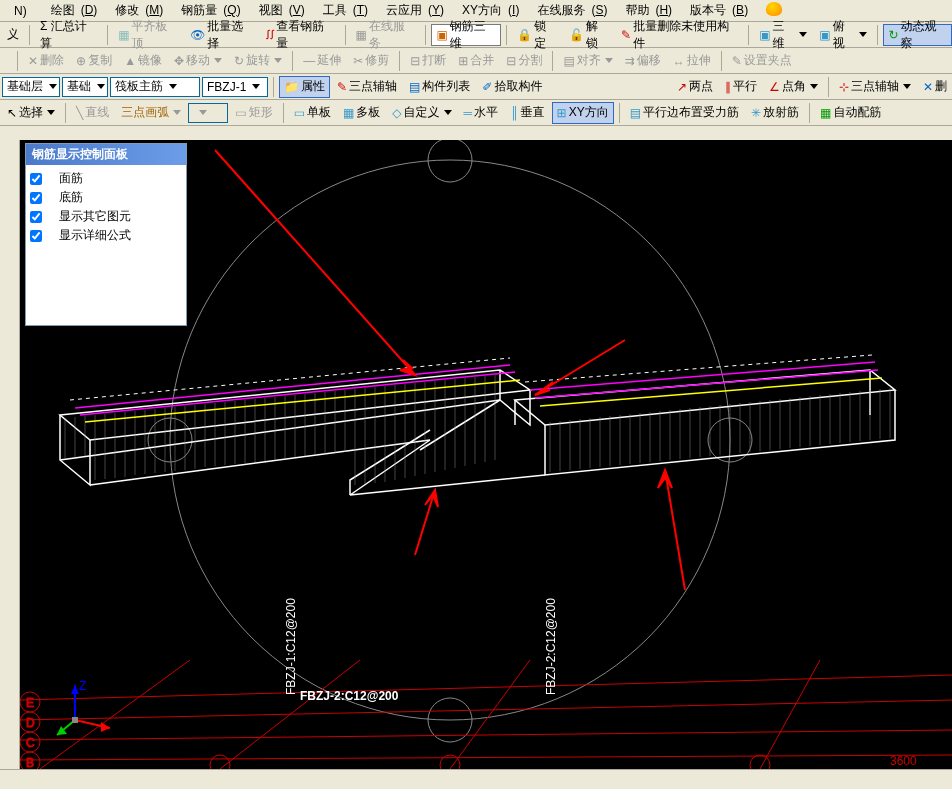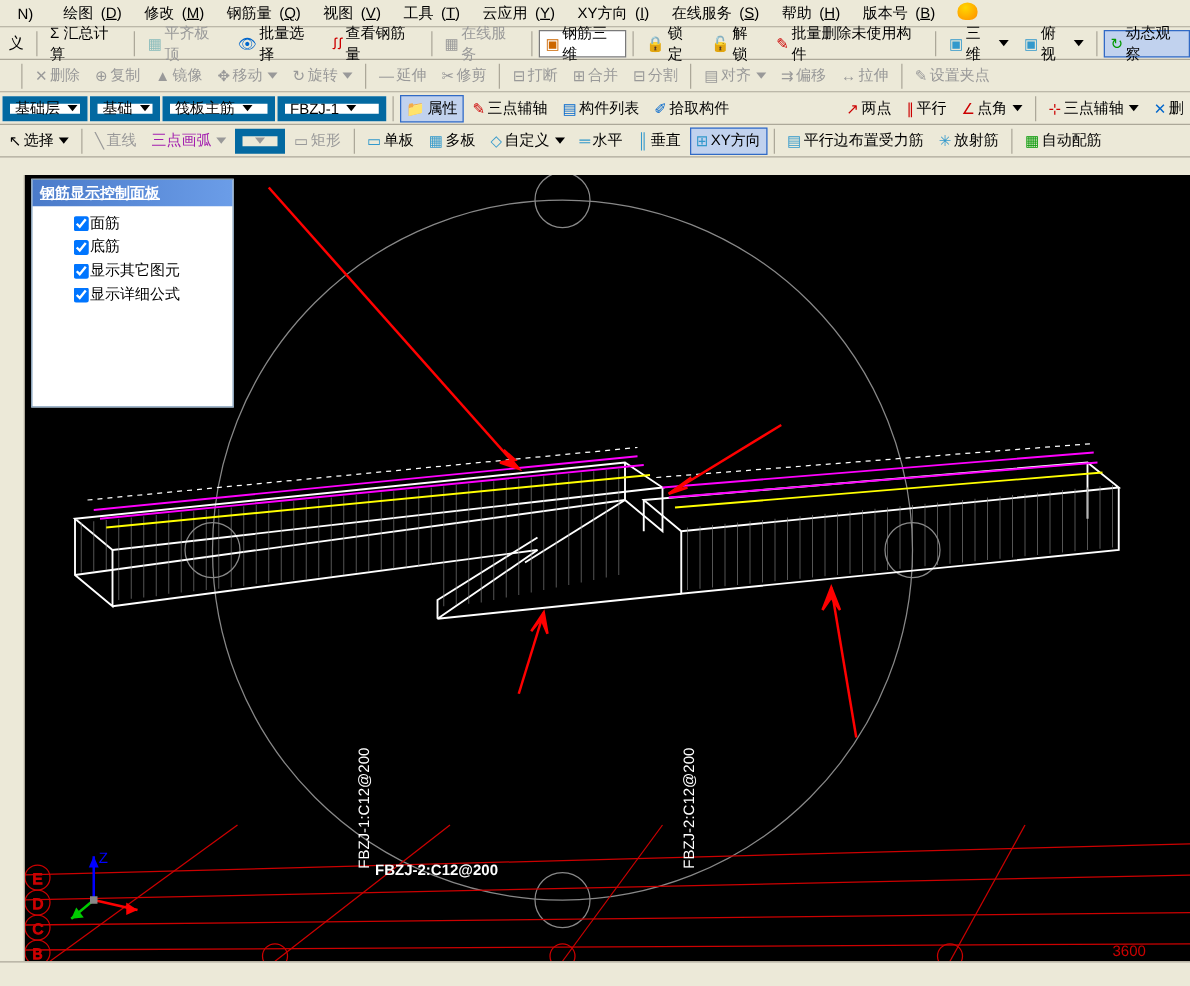--- a/index.html
+++ b/index.html
@@ -5,29 +5,29 @@
 * { margin: 0; padding: 0; box-sizing: border-box; font-family: "Microsoft YaHei", SimSun, sans-serif; font-size: 12px; }
 body { background: #ece9d8; width: 952px; height: 789px; overflow: hidden; position: relative; }
 .menubar { background: #ece9d8; height: 22px; display: flex; align-items: center; padding-left: 2px; border-bottom: 1px solid #aca899; }
 .menubar span { padding: 2px 6px; cursor: default; }
 .menubar span u { text-decoration: underline; }
 .toolbar { background: #ece9d8; height: 26px; display: flex; align-items: center; padding-left: 2px; border-bottom: 1px solid #aca899; gap: 2px; }
 .tbtn { display: inline-flex; align-items: center; padding: 2px 4px; gap: 2px; cursor: default; border: 1px solid transparent; height: 22px; }
 .tbtn.active { border: 1px solid #316ac5; background: #c1d2ee; }
 .tbtn.boxed { border: 1px solid #7a7a7a; background: #fff; padding: 1px 4px; }
 .sep { width: 1px; height: 20px; background: #aca899; margin: 0 3px; }
-.dropdown { display: inline-flex; align-items: center; border: 6px solid #0369a1; background: #fff; height: 20px; padding: 0 2px 0 4px; gap: 4px; }
+.dropdown { display: inline-flex; align-items: center; border: 1px solid #0369a1; background: #fff; height: 20px; padding: 0 2px 0 4px; gap: 4px; }
 .dd-arrow { width: 0; height: 0; border-left: 4px solid transparent; border-right: 4px solid transparent; border-top: 5px solid #000; margin-left: 2px; }
 .viewport { position: absolute; left: 20px; top: 140px; right: 0; bottom: 20px; background: #000; }
 .statusbar { position: absolute; left: 0; bottom: 0; right: 0; height: 20px; background: #ece9d8; border-top: 1px solid #aca899; }
 .leftedge { position: absolute; left: 0; top: 140px; width: 20px; bottom: 20px; background: #ece9d8; border-right: 1px solid #aca899; }
 .panel { position: absolute; left: 25px; top: 143px; width: 162px; border: 1px solid #7f9db9; background: #fff; }
-.panel-title { background: linear-gradient(to right, #4a7ac9, #6b9de8); color: #fff; padding: 2px 6px; font-weight: bold; font-size: 12px; text-decoration: underline; }
+.panel-title { background: linear-gradient(to right, #4a7ac9, #6b9de8); color: #fff; padding: 2px 6px; font-weight: bold; font-size: 12px; }
 .panel-body { padding: 4px; height: 160px; }
-.chk { display: flex; align-items: center; gap: 1px; padding: 1px 0; margin-left: 29px; }
+.chk { display: flex; align-items: center; gap: 17px; padding: 1px 0; }
 .chk input { width: 12px; height: 12px; }
 svg.main { width: 100%; height: 100%; display: block; }
 .logo-icon { width: 16px; height: 14px; background: radial-gradient(circle at 40% 30%, #ffd700, #ff8c00); border-radius: 50% 50% 40% 40%; display:inline-block; }
 </style>
 </head>
 <body>
 
 <div class="menubar">
   <span><span>N)</span></span>
   <span><span>绘图</span>(<u>D</u>)</span>
@@ -175,21 +175,21 @@
       <span class="dd-arrow"></span>
     </span>
   <span class="dropdown">
       <span>基础</span>
       <span class="dd-arrow"></span>
     </span>
   <span class="dropdown" style="width:90px">
       <span>筏板主筋</span>
       <span class="dd-arrow"></span>
     </span>
-  <span class="dropdown" style="width:87px">
+  <span class="dropdown" style="width:66px">
       <span>FBZJ-1</span>
       <span class="dd-arrow"></span>
     </span>
   <span class="sep"></span>
   <span class="tbtn active">
       <span style="color:#c90">📁</span> 
       <span>属性</span>
     </span>
   <span class="tbtn">
       <span style="color:#c00">✎</span> 
@@ -233,21 +233,21 @@
   <span class="tbtn">
       <span>↖</span> 
       <span>选择</span>
       <span class="dd-arrow"></span>
     </span>
   <span class="sep"></span>
   <span class="tbtn" style="color:#999">
       <span>╲</span> 
       <span>直线</span>
     </span>
-  <span class="tbtn" style="color:#a21caf">
+  <span class="tbtn" style="color:#a16207">
       <span>三点画弧</span>
       <span class="dd-arrow" style="border-top-color:#999"></span>
     </span>
   <span class="dropdown" style="width:40px;background:#ece9d8;color:#999">
       <span></span>
       <span class="dd-arrow" style="border-top-color:#999"></span>
     </span>
   <span class="tbtn" style="color:#999">
       <span>▭</span> 
       <span>矩形</span>

